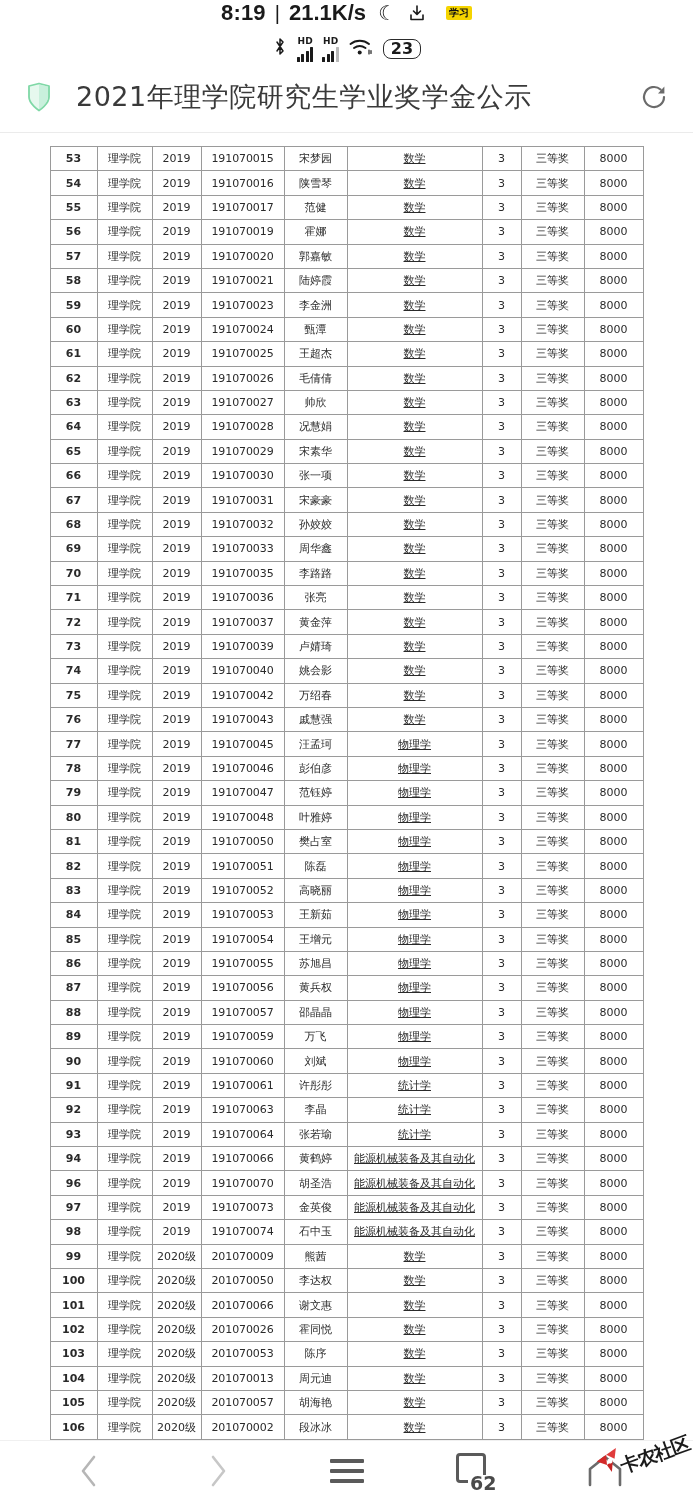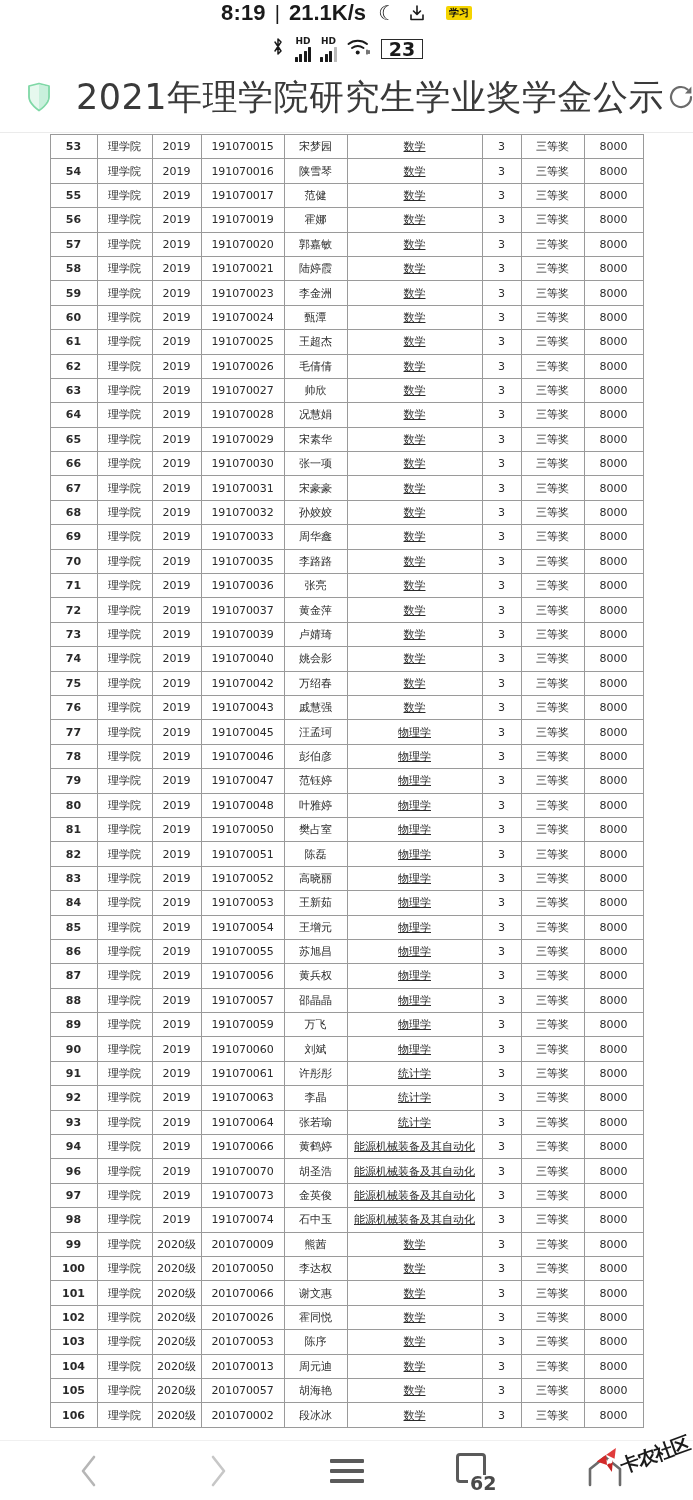--- a/index.html
+++ b/index.html
@@ -35,51 +35,51 @@
             font-family:"DejaVu Sans",sans-serif;}
   .sig-wrap{display:flex;flex-direction:column;align-items:center;gap:1px;}
   .bars{display:flex;align-items:flex-end;gap:1.5px;height:15px;}
   .bars i{display:block;width:3px;background:#1a1a1a;border-radius:.5px;}
   .bars i:nth-child(1){height:5px;}
   .bars i:nth-child(2){height:8px;}
   .bars i:nth-child(3){height:11px;}
   .bars i:nth-child(4){height:15px;}
   .bars.faded i:nth-child(4){background:#b9b9b9;}
   .batt{
-    border:1.8px solid #2b2b2b;border-radius:0;
-    padding:1px 7px;font-size:19px;font-weight:600;color:#1a1a1a;
+    border:1.8px solid #2b2b2b;border-radius:8px;
+    padding:1px 7px;font-size:16px;font-weight:600;color:#1a1a1a;
     line-height:16px;font-family:"DejaVu Sans",sans-serif;
   }
 
   
   .header{
     height:70px;
     display:flex;align-items:center;
     padding:0 22px 0 26px;box-sizing:border-box;
     background:#ffffff;
   }
   .shield{width:26px;height:30px;flex:0 0 auto;}
   .header-title{
     margin-left:24px;
-    font-size:35px;color:#3a3a3a;font-weight:400;
+    font-size:27px;color:#3a3a3a;font-weight:400;
     white-space:nowrap;letter-spacing:.5px;
     font-family:"DejaVu Sans","Liberation Sans",sans-serif;
   }
   .header-refresh{margin-left:auto;width:34px;height:34px;flex:0 0 auto;}
 
   .header-rule{height:1px;background:#ebebeb;width:100%;}
 
   
   .content{
     position:absolute;top:134px;left:0;right:0;bottom:60px;
     background:#ffffff;overflow:hidden;
   }
   table.awards{
     border-collapse:collapse;
-    margin:0 auto;
+    margin:12px auto;
     width:548px;
     table-layout:fixed;
     font-family:"DejaVu Sans","Liberation Sans",sans-serif;
   }
   table.awards td{
     border:1px solid #9a9a9a;
     height:23.4px;
     padding:0 2px;
     text-align:center;
     vertical-align:middle;

